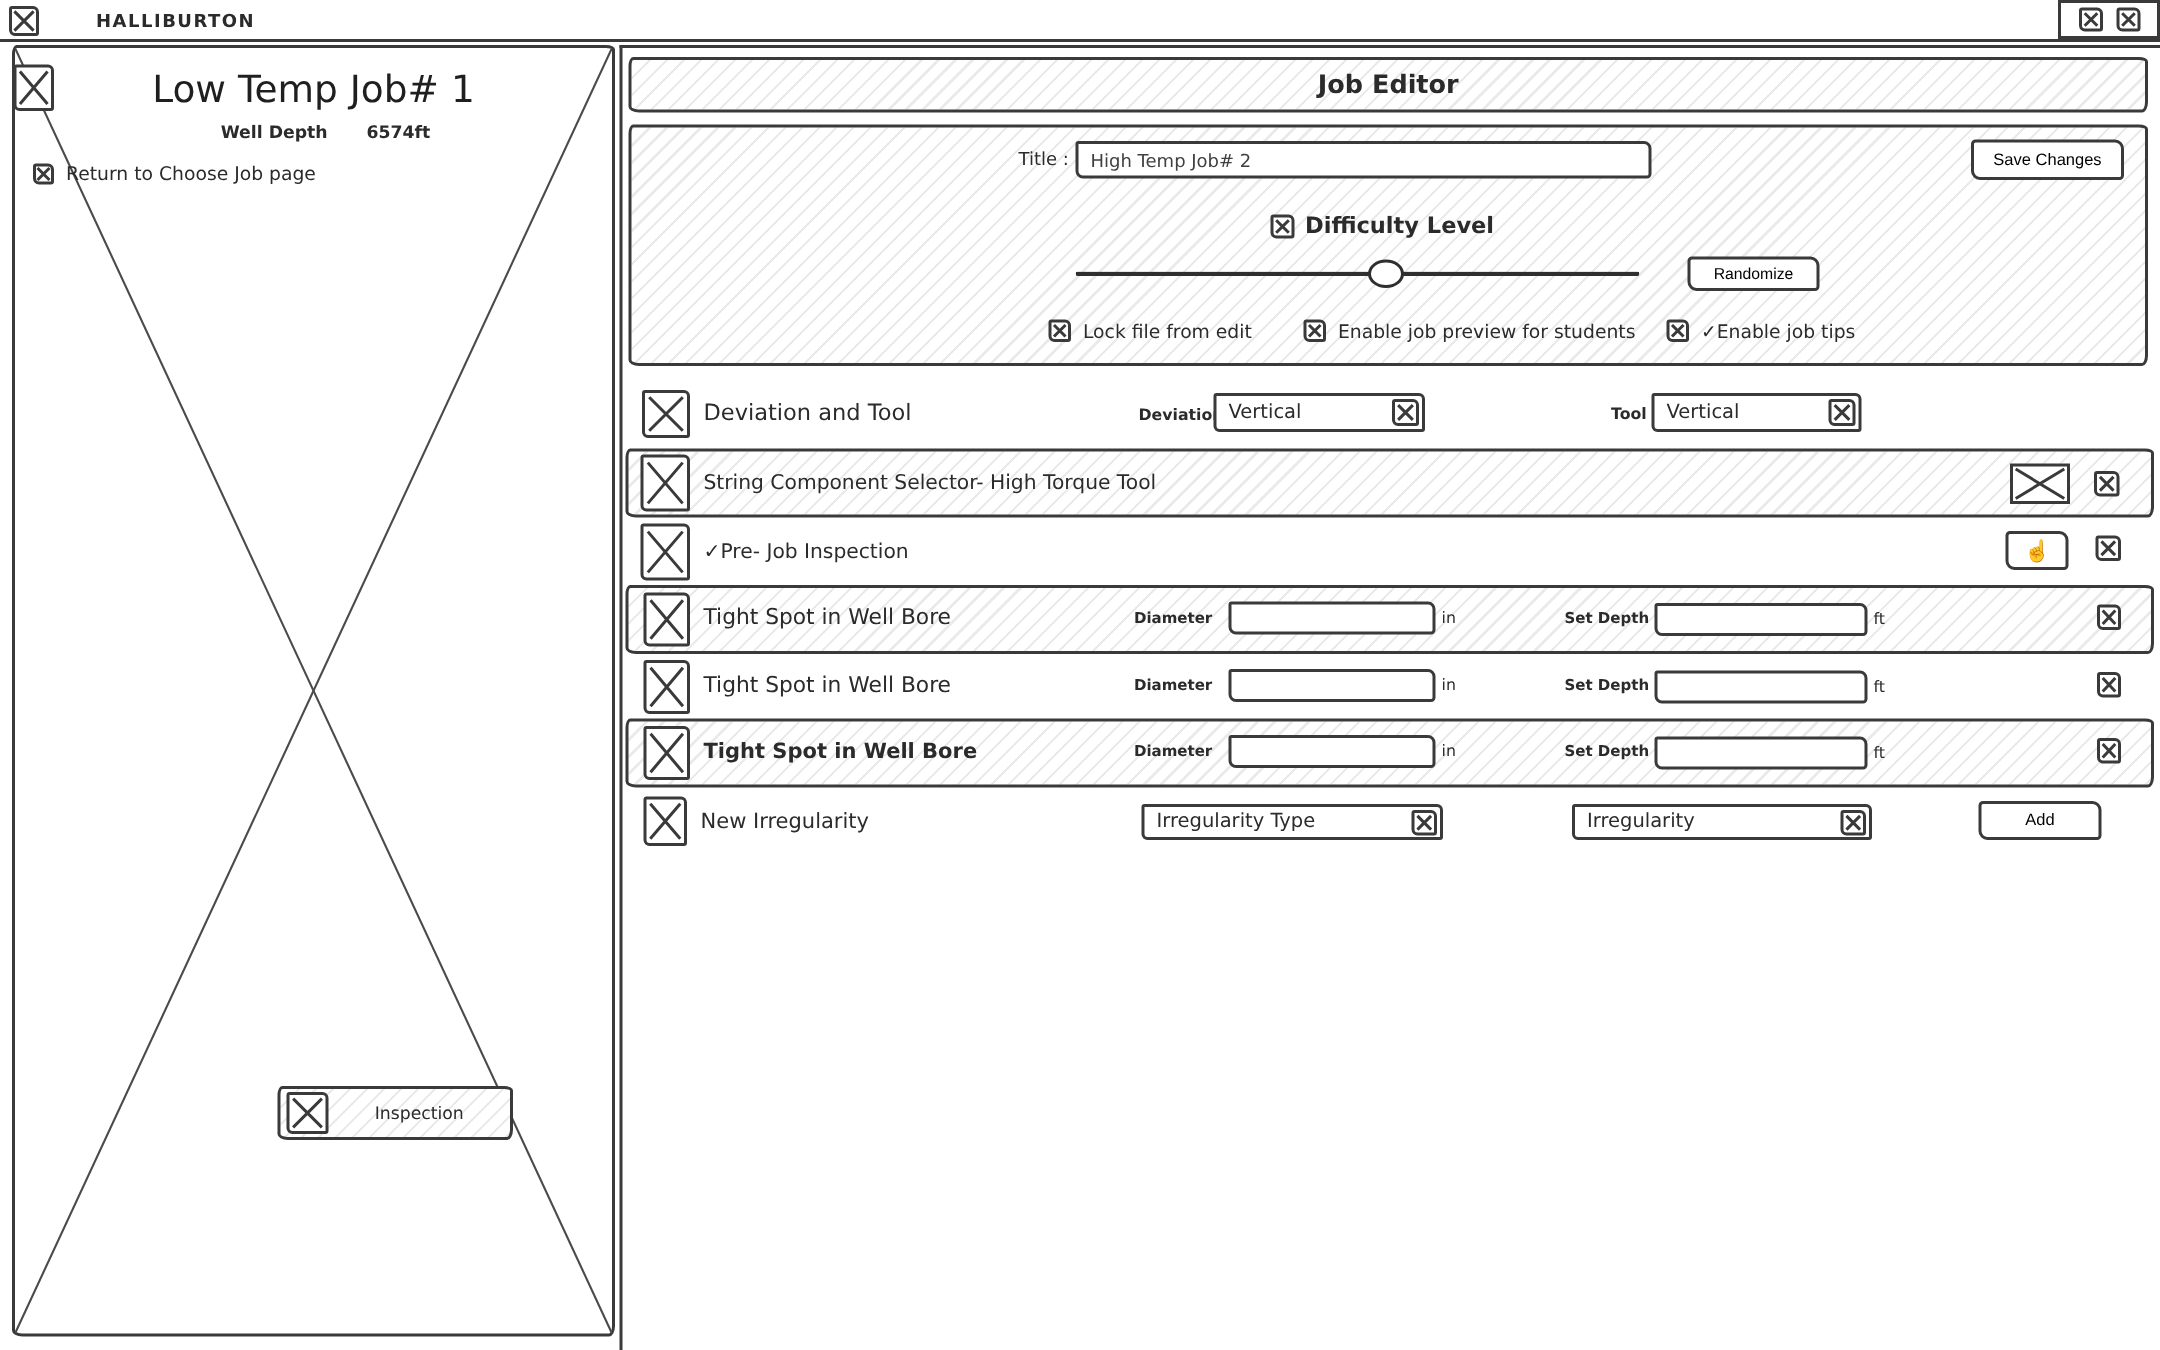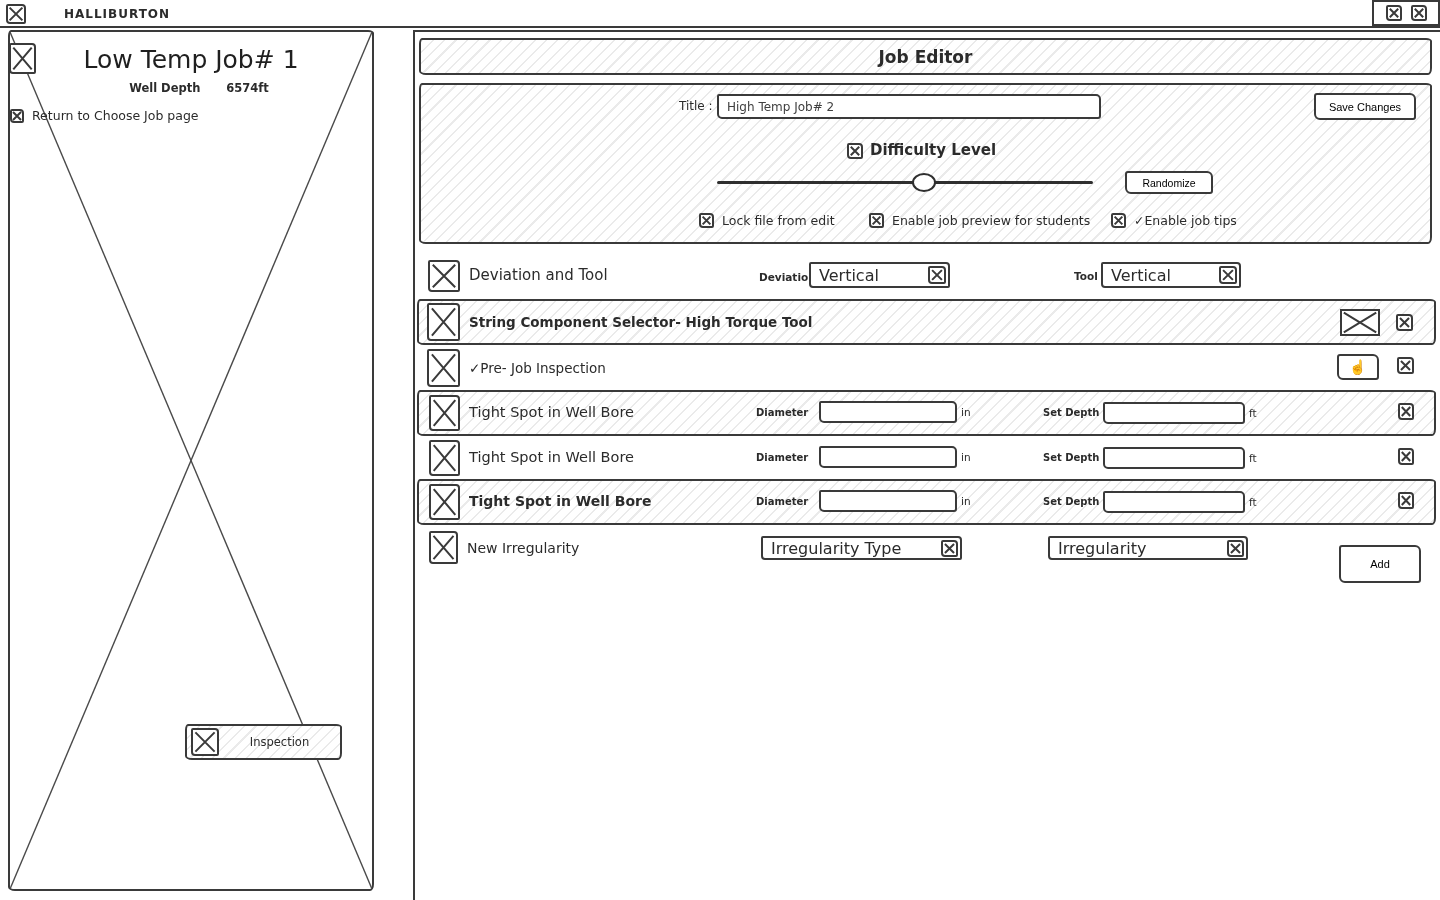--- a/index.html
+++ b/index.html
@@ -18,26 +18,26 @@
   
   .topbar { position:absolute; left:0; top:0; width:1440px; height:28px; background:#fff; border-bottom:2px solid #3a3a3a; }
   .logo { position:absolute; left:64px; top:7px; font-size:12px; font-weight:bold; letter-spacing:1px; }
   .filetab { position:absolute; left:145px; top:2px; width:1295px; height:26px; border:2px solid #3a3a3a; border-bottom:none; clip-path:polygon(14px 0, 100% 0, 100% 100%, 0 100%); }
   .filetab-label { position:absolute; left:20px; top:6px; font-size:10.5px; font-weight:bold; }
   .doc-title { position:absolute; left:0; right:0; top:6px; text-align:center; font-size:11.5px; color:#3c3c3c; }
   .winbox { position:absolute; right:0; top:0; width:68px; height:26px; background:#fff; border:2px solid #3a3a3a; display:flex; align-items:center; justify-content:center; gap:9px; }
   .winbox .xicon { position:static; width:16px; height:16px; }
 
   
-  .left-panel { position:absolute; left:8px; top:30px; width:366px; height:861px; background:#fff; }
+  .left-panel { position:absolute; left:8px; top:30px; width:402px; height:861px; background:#fff; }
   .diag { position:absolute; left:0; top:0; }
   .diag line { stroke:#4a4a4a; stroke-width:1.4; }
   .lp-title { position:absolute; left:0; right:0; top:13px; text-align:center; font-size:25px; color:#1f1f1f; }
   .lp-depth { position:absolute; left:16px; right:0; top:49px; display:flex; justify-content:center; gap:26px; font-size:11.5px; font-weight:bold; }
-  .lp-return { position:absolute; left:0; top:76px; display:flex; align-items:center; gap:8px; font-size:12.5px; cursor:pointer; }
+  .lp-return { position:absolute; left:12px; top:76px; display:flex; align-items:center; gap:8px; font-size:12.5px; cursor:pointer; }
   .lp-return .xicon { position:static; width:14px; height:14px; }
   .obstruction { position:absolute; left:175px; top:692px; width:157px; height:36px; display:flex; align-items:center; cursor:pointer; background-color:#fff; }
   .obstruction .xicon { position:static; width:28px; height:28px; margin-left:4px; flex:none; }
   .obstruction .ob-label { flex:1; text-align:center; font-size:11.5px; }
 
   
   .right-panel { position:absolute; left:413px; top:30px; width:1027px; height:870px; border-top:2px solid #3a3a3a; border-left:2px solid #3a3a3a; background:#fff; }
   .editor-header { position:absolute; left:4px; top:6px; width:1013px; height:37px; display:flex; align-items:center; justify-content:center; font-size:17px; font-weight:bold; }
   .settings { position:absolute; left:4px; top:51px; width:1013px; height:161px; }
   .lab { position:absolute; font-size:12px; }
@@ -47,21 +47,21 @@
   .diff-label { position:absolute; font-size:15px; font-weight:bold; }
   .cbx { position:absolute; display:flex; align-items:center; gap:8px; font-size:12.5px; cursor:pointer;padding-left:16px; }
   .cbx .xicon { position:static; width:15px; height:15px; flex:none; }
   .slider-track { position:absolute; height:0; border-top:3px solid #2f2f2f; border-radius:2px; cursor:pointer; }
   .slider-handle { position:absolute; top:-11px; width:24px; height:19px; border:2.5px solid #2f2f2f; border-radius:50%; background:#fff; transform:translateX(-50%); cursor:grab; }
 
   .row { position:absolute; left:0; width:1025px;padding-left:13px; }
   .rowbox { position:absolute; left:2px; width:1019px; height:100%; }
   .row-icon { width:32px; height:32px; }
   .row-label { position:absolute; font-size:14.5px; }
-  .dropdown { position:absolute; border:2px solid #3a3a3a; background:#fff; font-size:16px; cursor:pointer; border-radius:2px 4px 2px 4px; }
+  .dropdown { position:absolute; border:2px solid #3a3a3a; background:#fff; font-size:13px; cursor:pointer; border-radius:2px 4px 2px 4px; }
   .dropdown .dd-text { position:absolute; left:8px; top:50%; transform:translateY(-50%); white-space:nowrap; }
   .dropdown .xicon { right:2px; top:2px; width:18px; height:18px; border-width:2px; }
   .unit { position:absolute; font-size:10.5px; }
   .hand-btn { font-size:14px; }
   .hand-glyph::before { content:"\261D"; }
 </style>
 </head>
 <body>
 
 <div class="screen">
@@ -196,21 +196,21 @@
       </div>
     </div>
 
     <div class="row" style="top:267px; height:46px;">
       <div class="rowbox hatch skb"></div>
       <span class="xicon" style="left:12px; top:4px; width:33px; height:38px;">
           <svg viewBox="0 0 20 20" preserveAspectRatio="none">
             <path d="M2 2L18 18M18 2L2 18"></path>
           </svg>
         </span>
-      <span class="row-label" style="left:54px; top:15px; font-size:13.5px; font-weight:bold;">String Component Selector- High Torque Tool</span>
+      <span class="row-label" style="left:54px; top:15px; font-size:13.5px; font-weight:normal;">String Component Selector- High Torque Tool</span>
       <span class="imgx" style="left:925px; top:10px; width:40px; height:27px;">
           <svg viewBox="0 0 40 27" preserveAspectRatio="none">
             <path d="M2 2L38 25M38 2L2 25"></path>
           </svg>
         </span>
       <span class="xicon" style="left:981px; top:15px; width:17px; height:17px;">
           <svg viewBox="0 0 20 20" preserveAspectRatio="none">
             <path d="M3 3L17 17M17 3L3 17"></path>
           </svg>
         </span>
@@ -311,17 +311,17 @@
           </span>
       </div>
       <div class="dropdown" style="left:633px; top:8px; width:200px; height:24px;">
         <span class="dd-text">Irregularity</span>
         <span class="xicon" style="width:17px; height:17px;">
             <svg viewBox="0 0 20 20" preserveAspectRatio="none">
               <path d="M3 3L17 17M17 3L3 17"></path>
             </svg>
           </span>
       </div>
-      <button class="sk-btn" style="left:924px; top:6px; width:82px; height:38px;margin-top:11px;">Add</button>
+      <button class="sk-btn" style="left:904px; top:6px; width:82px; height:26px;">Add</button>
     </div>
 
   </div>
 </div>
 
 </body></html>

